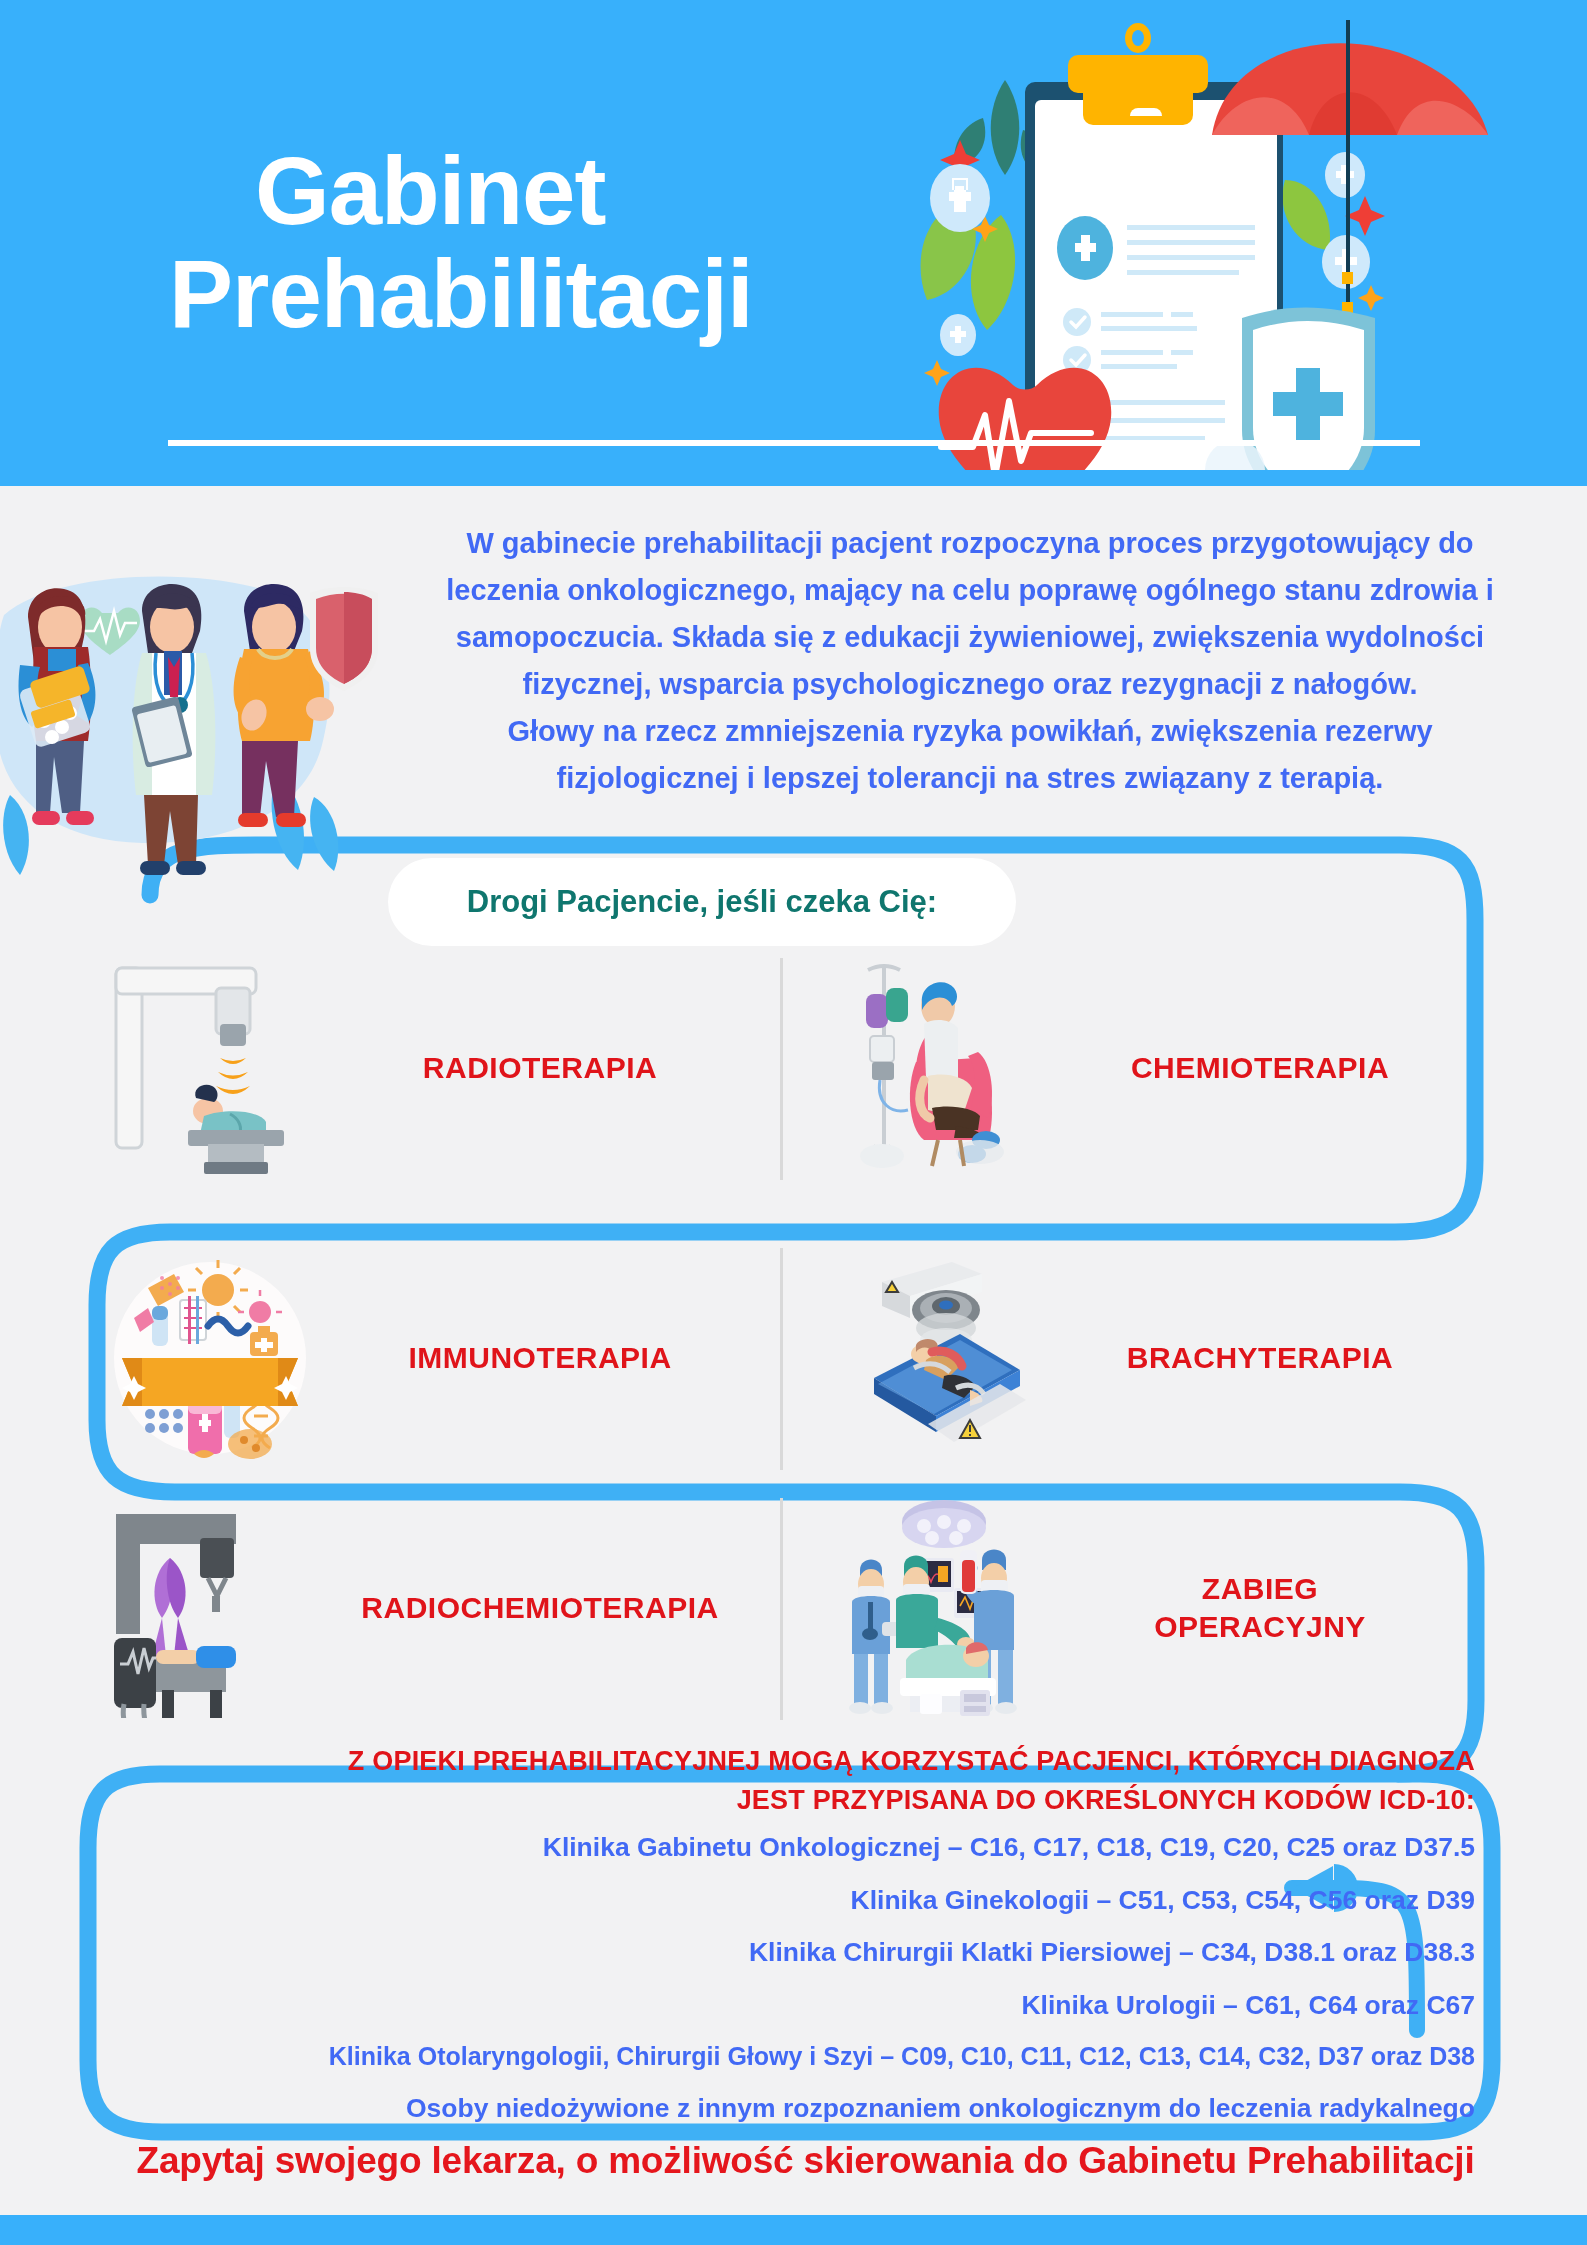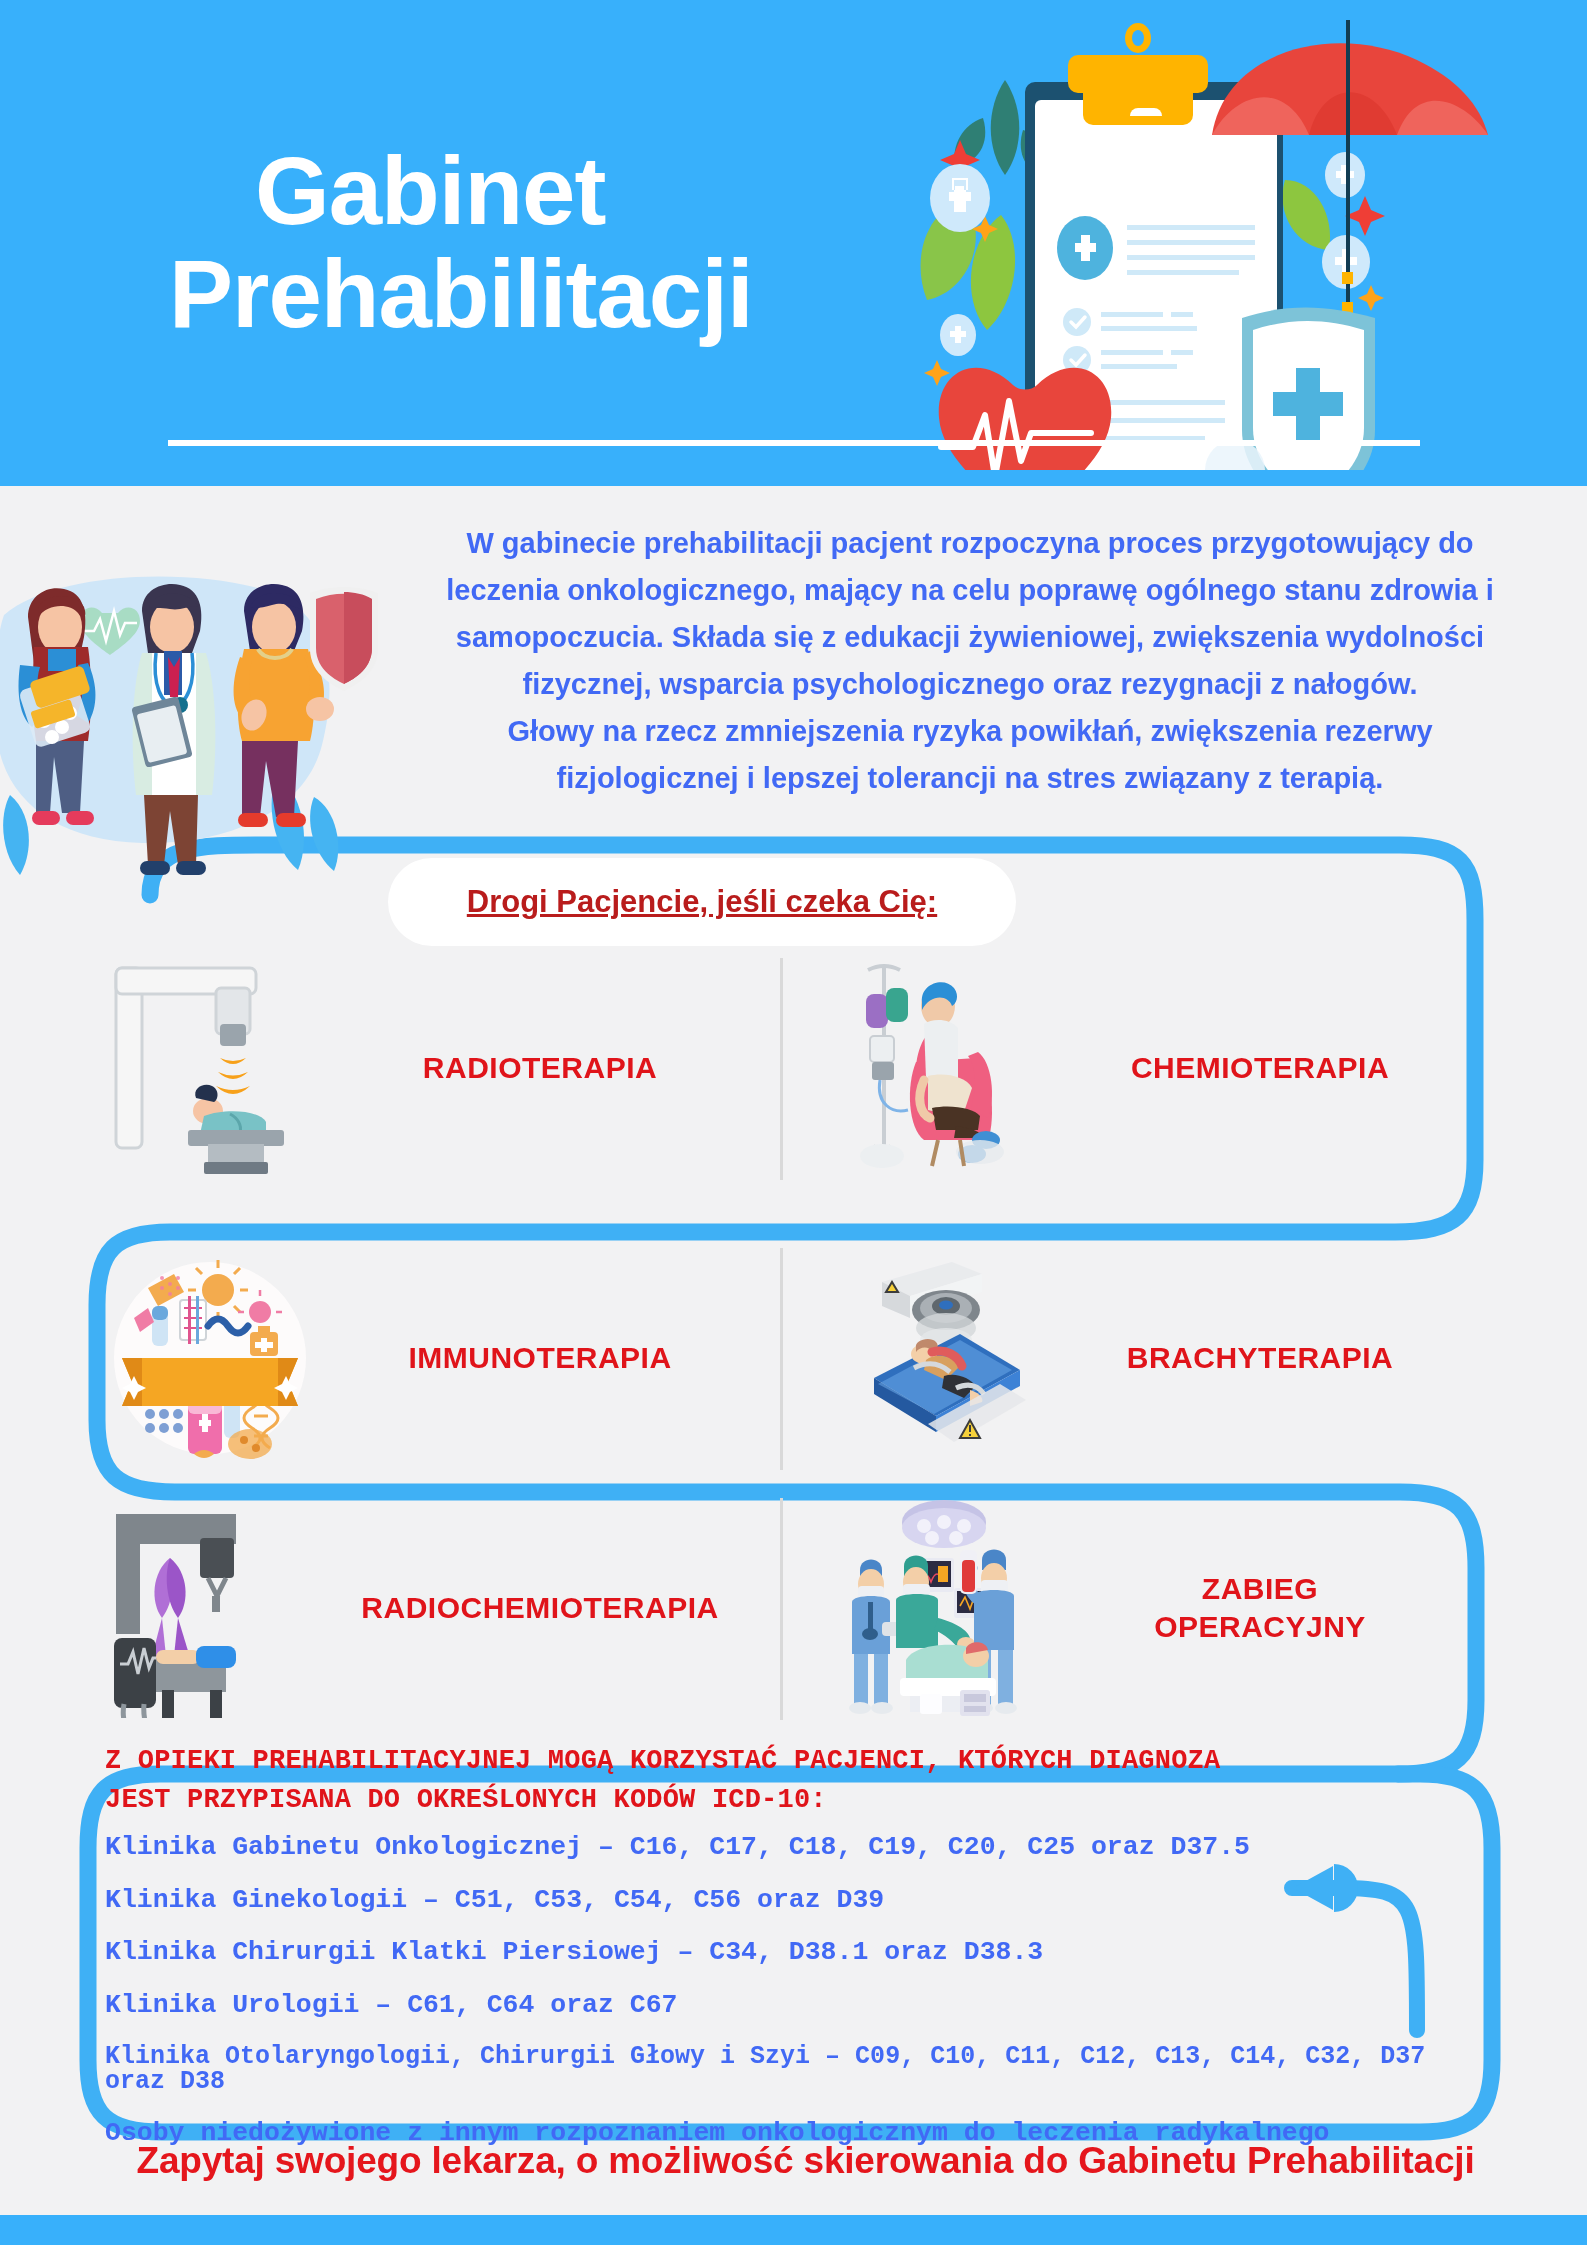--- a/index.html
+++ b/index.html
@@ -41,21 +41,21 @@
     position:absolute; left:375px; top:520px; width:1190px;
     color:#4169f5; font-weight:bold; font-size:29px; line-height:1.62;
     text-align:center;
   }
 
   
   .pill {
     position:absolute; left:388px; top:858px; width:628px; height:88px;
     background:#ffffff; border-radius:44px;
     display:flex; align-items:center; justify-content:center;
-    color:#b91c1c; font-weight:bold; font-size:31px;text-decoration:underline;
+    color:#0f766e; font-weight:bold; font-size:31px;
   }
 
   
   .row { position:absolute; width:1380px; height:240px; }
   .row-1 { left:100px; top:948px; }
   .row-2 { left:100px; top:1238px; }
   .row-3 { left:100px; top:1488px; }
 
   .cell { position:absolute; top:0; width:650px; height:240px;
           display:flex; align-items:center;justify-content:space-between; }
@@ -72,22 +72,21 @@
     text-align:center; line-height:1.28;
   }
   .th-art { width:230px; height:220px; flex:0 0 230px; }
 
   .cell-left .th-label  { flex:1; }
   .cell-right .th-label { flex:1; }
 
   
   .icd {
     position:absolute; left:105px; top:1742px; width:1370px; height:400px;
-    text-align:left;
-    font-family:Liberation Mono, monospace;
+    text-align:right;
   }
   .icd-head {
     color:#e0141a; font-weight:bold; font-size:27px; line-height:1.45;
     letter-spacing:0.2px;
   }
   .icd-list { margin-top:14px; }
   .icd-item {
     color:#4169f5; font-weight:bold; font-size:26.5px; line-height:1.0;
     margin-bottom:26px;
   }

